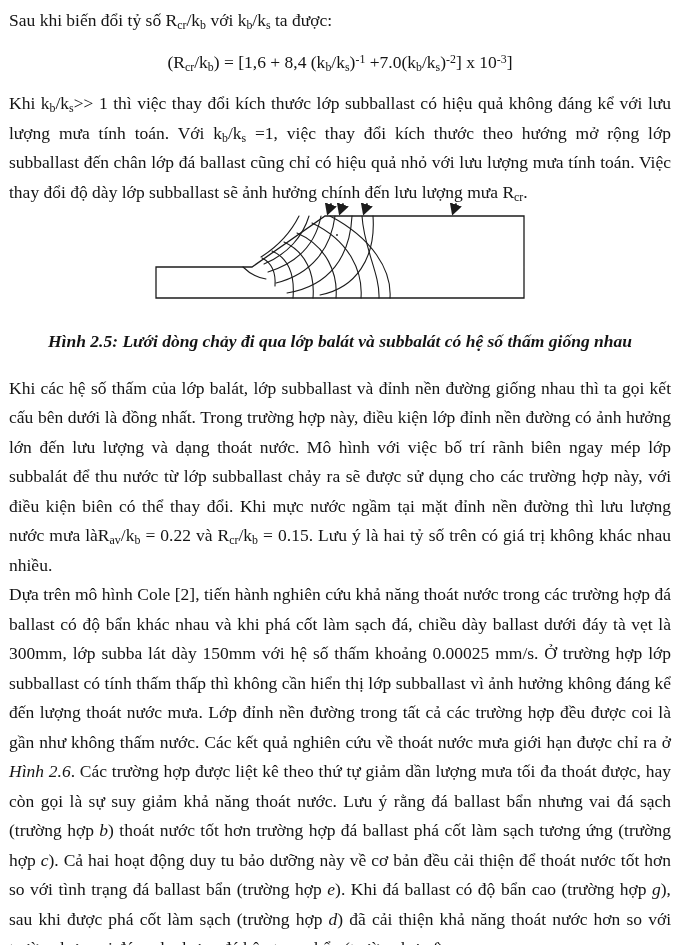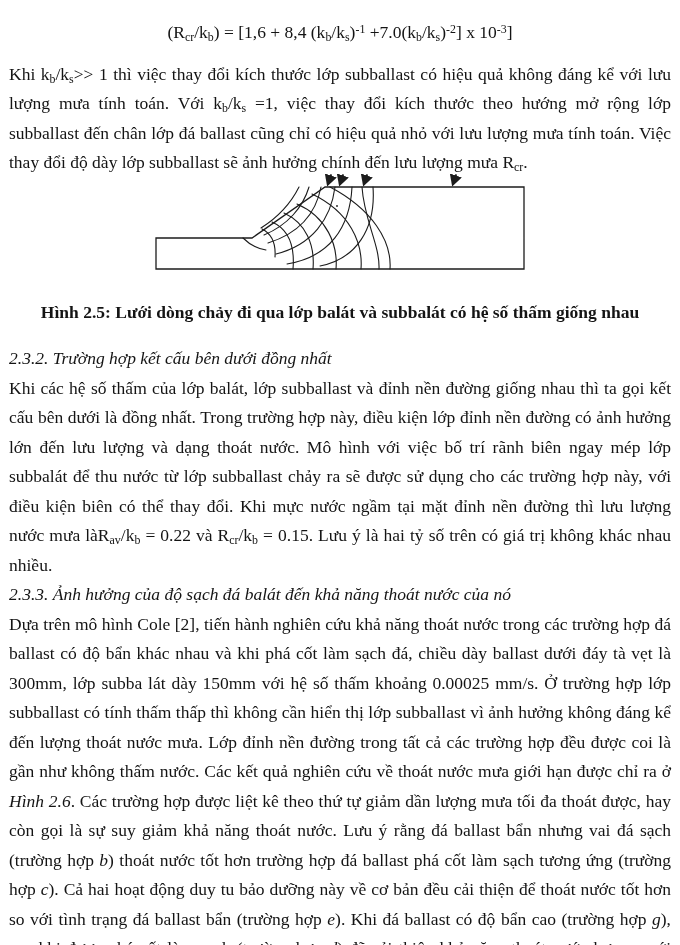--- a/index.html
+++ b/index.html
@@ -43,33 +43,35 @@
     margin: 3px 0 2px 0;
   }
   .figure-wrap svg {
     position: absolute;
     left: -9px;
     top: -176px;
   }
   .caption {
     text-align: center;
     font-weight: bold;
+    font-style: italic;
     margin: 17px;
   }
   .subheading {
     font-style: italic;
     text-align: left;
     margin: 0;
   }
 </style>
 </head>
 <body>
 
 <div class="page">
 
+  <p>Sau khi biến đổi tỷ số R<sub>cr</sub>/k<sub>b</sub> với k<sub>b</sub>/k<sub>s</sub> ta được:</p>
 
   <p class="formula">(R<sub>cr</sub>/k<sub>b</sub>) = [1,6 + 8,4 (k<sub>b</sub>/k<sub>s</sub>)<sup>-1</sup> +7.0(k<sub>b</sub>/k<sub>s</sub>)<sup>-2</sup>] x 10<sup>-3</sup>]</p>
 
   <p>Khi k<sub>b</sub>/k<sub>s</sub>&gt;&gt; 1 thì việc thay đổi kích thước lớp subballast có hiệu quả không đáng kể với lưu lượng mưa tính toán. Với k<sub>b</sub>/k<sub>s</sub> =1, việc thay đổi kích thước theo hướng mở rộng lớp subballast đến chân lớp đá ballast cũng chỉ có hiệu quả nhỏ với lưu lượng mưa tính toán. Việc thay đổi độ dày lớp subballast sẽ ảnh hưởng chính đến lưu lượng mưa R<sub>cr</sub>.</p>
 
   <div class="figure-wrap">
     <svg width="680" height="280" viewBox="0 0 680 280">
       <defs>
         <marker id="ah" markerWidth="7" markerHeight="7" refX="5" refY="3.5" orient="auto">
           <path d="M0,0 L6.5,3.5 L0,7 z" fill="#1c1c1c"></path>
@@ -105,21 +107,19 @@
           <line x1="367" y1="170" x2="364" y2="179"></line>
           <line x1="456" y1="170" x2="453" y2="179"></line>
         </g>
         <circle cx="337" cy="201" r="0.9" fill="#1c1c1c" stroke="none"></circle>
       </g>
     </svg>
   </div>
 
   <p class="caption">Hình 2.5: Lưới dòng chảy đi qua lớp balát và subbalát có hệ số thấm giống nhau</p>
 
-  <p class="subheading">2.3.2. Trường hợp kết cấu bên dưới đồng nhất</p>
 
   <p>Khi các hệ số thấm của lớp balát, lớp subballast và đỉnh nền đường giống nhau thì ta gọi kết cấu bên dưới là đồng nhất. Trong trường hợp này, điều kiện lớp đỉnh nền đường có ảnh hưởng lớn đến lưu lượng và dạng thoát nước. Mô hình với việc bố trí rãnh biên ngay mép lớp subbalát để thu nước từ lớp subballast chảy ra sẽ được sử dụng cho các trường hợp này, với điều kiện biên có thể thay đổi. Khi mực nước ngầm tại mặt đỉnh nền đường thì lưu lượng nước mưa làR<sub>av</sub>/k<sub>b</sub> = 0.22 và R<sub>cr</sub>/k<sub>b</sub> = 0.15. Lưu ý là hai tỷ số trên có giá trị không khác nhau nhiều.</p>
 
-  <p class="subheading">2.3.3. Ảnh hưởng của độ sạch đá balát đến khả năng thoát nước của nó</p>
 
   <p>Dựa trên mô hình Cole [2], tiến hành nghiên cứu khả năng thoát nước trong các trường hợp đá ballast có độ bẩn khác nhau và khi phá cốt làm sạch đá, chiều dày ballast dưới đáy tà vẹt là 300mm, lớp subba lát dày 150mm với hệ số thấm khoảng 0.00025 mm/s. Ở trường hợp lớp subballast có tính thấm thấp thì không cần hiển thị lớp subballast vì ảnh hưởng không đáng kể đến lượng thoát nước mưa. Lớp đỉnh nền đường trong tất cả các trường hợp đều được coi là gần như không thấm nước. Các kết quả nghiên cứu về thoát nước mưa giới hạn được chỉ ra ở <i>Hình 2.6</i>. Các trường hợp được liệt kê theo thứ tự giảm dần lượng mưa tối đa thoát được, hay còn gọi là sự suy giảm khả năng thoát nước. Lưu ý rằng đá ballast bẩn nhưng vai đá sạch (trường hợp <i>b</i>) thoát nước tốt hơn trường hợp đá ballast phá cốt làm sạch tương ứng (trường hợp <i>c</i>). Cả hai hoạt động duy tu bảo dưỡng này về cơ bản đều cải thiện để thoát nước tốt hơn so với tình trạng đá ballast bẩn (trường hợp <i>e</i>). Khi đá ballast có độ bẩn cao (trường hợp <i>g</i>), sau khi được phá cốt làm sạch (trường hợp <i>d</i>) đã cải thiện khả năng thoát nước hơn so với trường hợp vai đá sạch nhưng đá bên trong bẩn (trường hợp <i>f</i>).</p>
 
 </div>
 
 </body></html>

